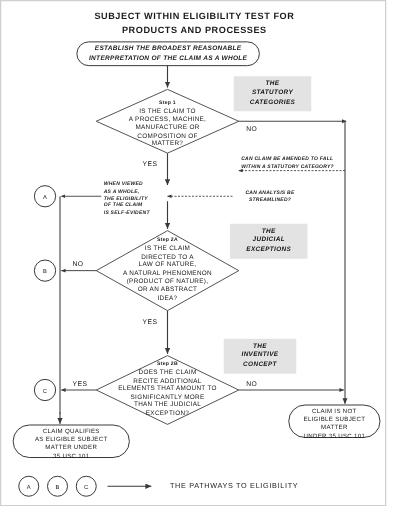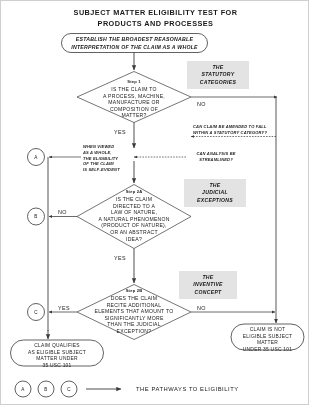--- a/index.html
+++ b/index.html
@@ -163,21 +163,21 @@
 
     <rect x="9.5" y="339" width="93" height="26" rx="13" ry="13" fill="#ffffff" stroke="#3a3a3a" stroke-width="0.8"></rect>
     <rect x="230" y="323" width="73" height="26" rx="13" ry="13" fill="#ffffff" stroke="#3a3a3a" stroke-width="0.8"></rect>
 
     <circle cx="22" cy="388" r="8" fill="#ffffff" stroke="#3a3a3a" stroke-width="0.8"></circle>
     <circle cx="45" cy="388" r="8" fill="#ffffff" stroke="#3a3a3a" stroke-width="0.8"></circle>
     <circle cx="68" cy="388" r="8" fill="#ffffff" stroke="#3a3a3a" stroke-width="0.8"></circle>
     <line x1="85" y1="388" x2="120" y2="388" stroke="#3a3a3a" stroke-width="0.9" marker-end="url(#arw)"></line>
   </svg>
 
-  <div class="txt title">SUBJECT MATTER ELIGIBILITY TEST FOR
+  <div class="txt title">SUBJECT WITHIN ELIGIBILITY TEST FOR
 PRODUCTS AND PROCESSES</div>
 
   <div class="txt oval-txt" style="left:60px;top:35px;width:147px;">ESTABLISH  THE  BROADEST  REASONABLE
 INTERPRETATION  OF  THE  CLAIM  AS  A  WHOLE</div>
 
   <div class="txt steplabel" style="left:103px;top:79px;width:60px;">Step 1</div>
   <div class="txt diamond-txt" style="left:84px;top:85px;width:98px;">IS  THE  CLAIM  TO
 A  PROCESS,  MACHINE,
 MANUFACTURE  OR
 COMPOSITION  OF

